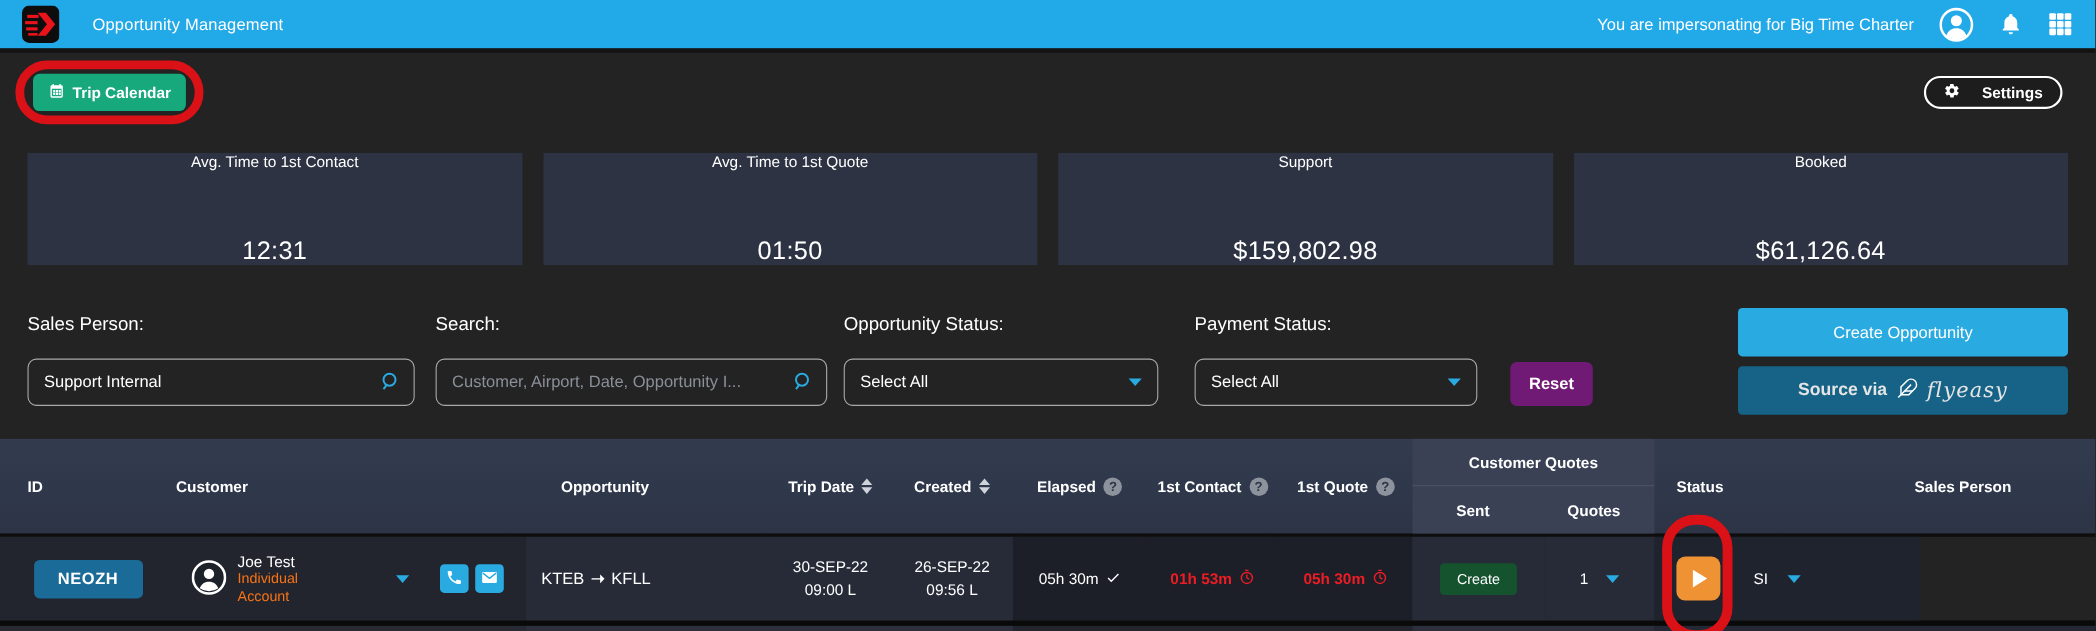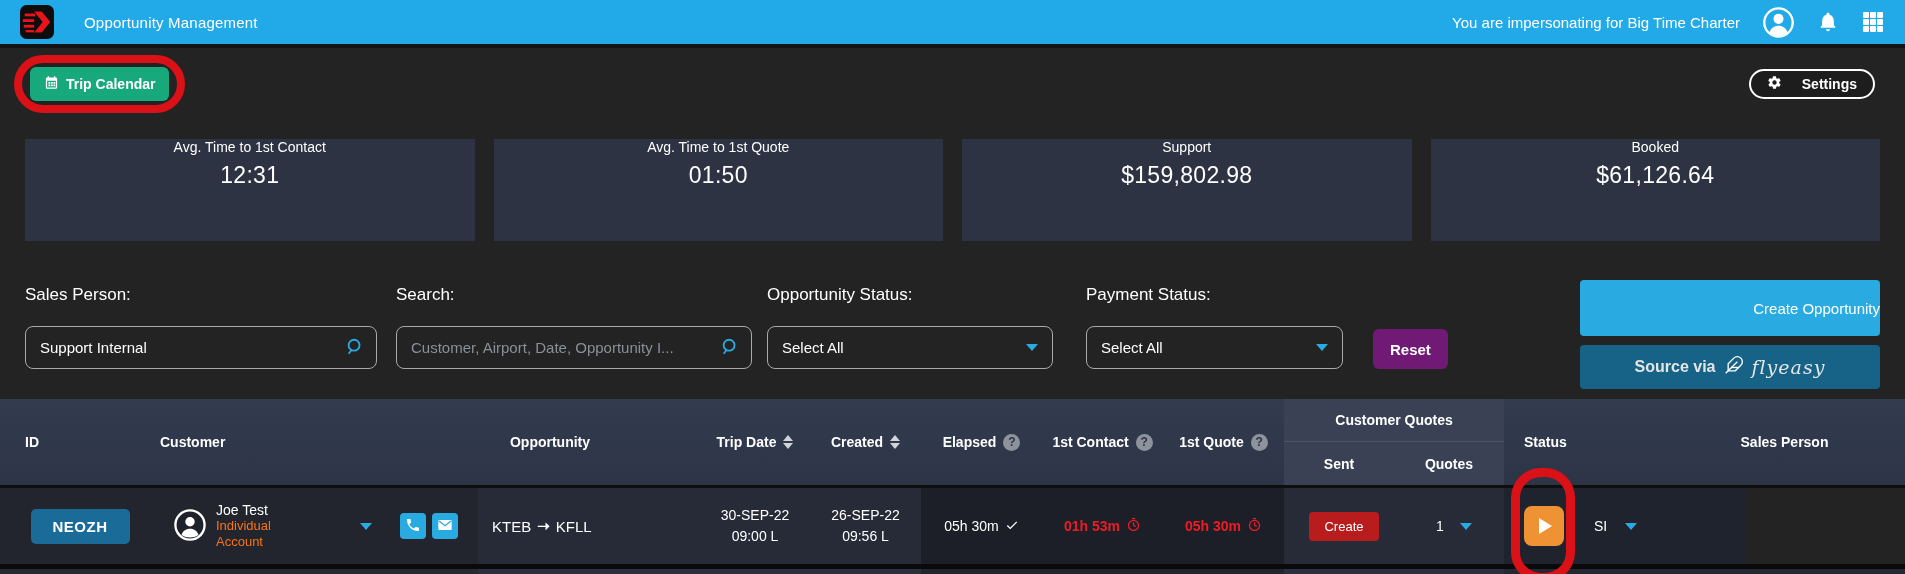--- a/index.html
+++ b/index.html
@@ -23,21 +23,21 @@
               font-family:"Liberation Sans", sans-serif; }
   .annotation-ring { position:absolute; border:8px solid #da1117; border-radius:34px; pointer-events:none; }
   .ring-trip { left:-16px; right:-16px; top:-12px; bottom:-12px; }
   .btn-settings { background:#1d1d1d; border:2px solid #fff; color:#fff; font-weight:bold; font-size:14px;
                   padding:4px 16px; border-radius:16px; display:inline-flex; align-items:center; gap:20px; cursor:pointer;
                   font-family:"Liberation Sans", sans-serif; }
 
   
   .stats { display:flex; gap:19px; padding:0 25px; margin-top:33px; }
   .card { flex:1; height:102px; background:#2d3343; display:flex; flex-direction:column;
-          align-items:center; justify-content:flex-start; gap:7px; }
+          align-items:center; justify-content:space-between; gap:7px; }
   .card-label { font-size:14px; }
   .card-value { font-size:23px; letter-spacing:.3px; }
 
   
   .filters { display:flex; padding:0 25px; margin-top:44px; height:97px; align-items:flex-start; }
   .fgroup { display:flex; flex-direction:column; }
   .fg-sales { width:352px; }
   .fg-search { width:356px; margin-left:19px; }
   .fg-opp { width:286px; margin-left:15px; }
   .fg-pay { width:257px; margin-left:33px; }
@@ -48,22 +48,22 @@
   .finput::placeholder { color:#8a8f98; }
   .search-glyph { position:absolute; right:12px; top:11px; }
   .fselect { width:100%; height:43px; background:#232323; border:1px solid #a9a9a9; border-radius:8px;
              display:flex; align-items:center; justify-content:space-between; padding:0 14px; font-size:15px; cursor:pointer; }
   .caret { width:0; height:0; border-left:6px solid transparent; border-right:6px solid transparent;
            border-top:7px solid #29abe2; display:inline-block; }
   .btn-reset { background:#701a75; border:none; color:#fff; font-weight:bold; font-size:15px;
                padding:0 17px; height:40px; border-radius:6px; margin-left:30px; margin-top:44px; cursor:pointer;
                font-family:"Liberation Sans", sans-serif; }
   .fright { margin-left:auto; width:300px; display:flex; flex-direction:column; gap:9px; margin-top:-5px; }
-  .btn-create-opp { background:#29abe2; border:none; color:#fff; font-size:15px; height:56px; border-radius:4px; cursor:pointer;
-                    font-family:"Liberation Sans", sans-serif;text-align:right; }
+  .btn-create-opp { background:#29abe2; border:none; color:#fff; font-size:15px; height:44px; border-radius:4px; cursor:pointer;
+                    font-family:"Liberation Sans", sans-serif; }
   .btn-source { background:#176387; border:none; color:#e5e5e5; font-weight:bold; font-size:16px; height:44px; border-radius:4px;
                 display:flex; align-items:center; justify-content:center; gap:8px; cursor:pointer;
                 font-family:"Liberation Sans", sans-serif; }
   .brand-script { font-family:"DejaVu Serif", serif; font-style:italic; font-weight:normal; font-size:19px; letter-spacing:1px; }
 
   
   .table { margin-top:17px; }
   .thead { display:flex; height:86px; background:linear-gradient(#333b4f,#2c3446); font-size:14px; font-weight:bold; }
   .th { display:flex; align-items:center; gap:7px; }
   .th-id { width:160px; padding-left:25px; }
@@ -105,21 +105,21 @@
   .icon-btn { width:26px; height:26px; background:#29abe2; border:none; border-radius:4px;
               display:inline-flex; align-items:center; justify-content:center; cursor:pointer; }
   .c-opportunity { width:222px; padding-left:14px; gap:6px; font-size:15px; }
   .route-arrow { font-weight:bold; }
   .c-trip, .c-created { flex-direction:column; justify-content:center; line-height:21px; }
   .c-trip { width:110px; }
   .c-created { width:111px; }
   .c-elapsed { width:121px; justify-content:center; gap:6px; }
   .c-contact1, .c-quote1 { width:121px; justify-content:center; gap:6px; color:#ee1c25; font-weight:bold; }
   .c-quotes { width:120px; justify-content:center; }
-  .btn-create-q { background:#b91c1c; border:none; color:#fff; font-size:13px; padding:7px 15px; border-radius:4px; cursor:pointer;
+  .btn-create-q { background:#14532d; border:none; color:#fff; font-size:13px; padding:7px 15px; border-radius:4px; cursor:pointer;
                   font-family:"Liberation Sans", sans-serif; }
   .c-sent { width:100px; justify-content:center; gap:16px; }
   .c-status { width:160px; justify-content:space-between; padding:0 22px 0 20px; }
   .c-play { width:80px; justify-content:center; position:relative; }
   .btn-play { width:40px; height:40px; background:#ef9234; border:none; border-radius:8px;
               display:inline-flex; align-items:center; justify-content:center; cursor:pointer; }
   .play-tri { width:0; height:0; border-top:8px solid transparent; border-bottom:8px solid transparent;
               border-left:13px solid #fff; margin-left:3px; }
   .ring-play { left:7px; right:9px; top:-20px; bottom:-18px; border-radius:30px; border-width:9px; }
   .c-sales { width:161px; gap:18px; padding-left:10px; }

